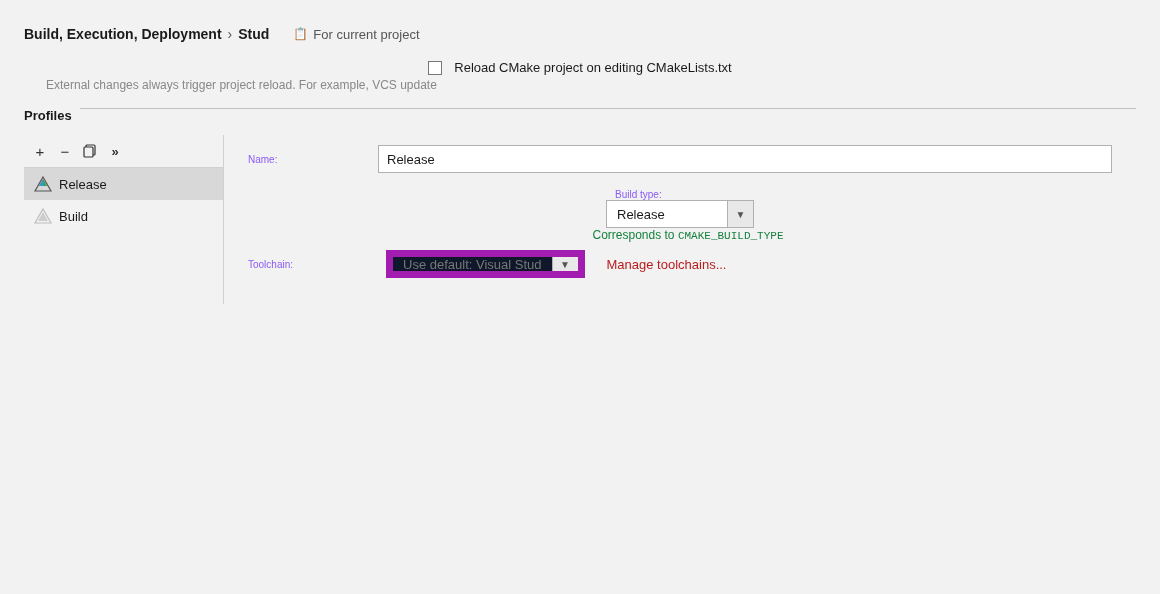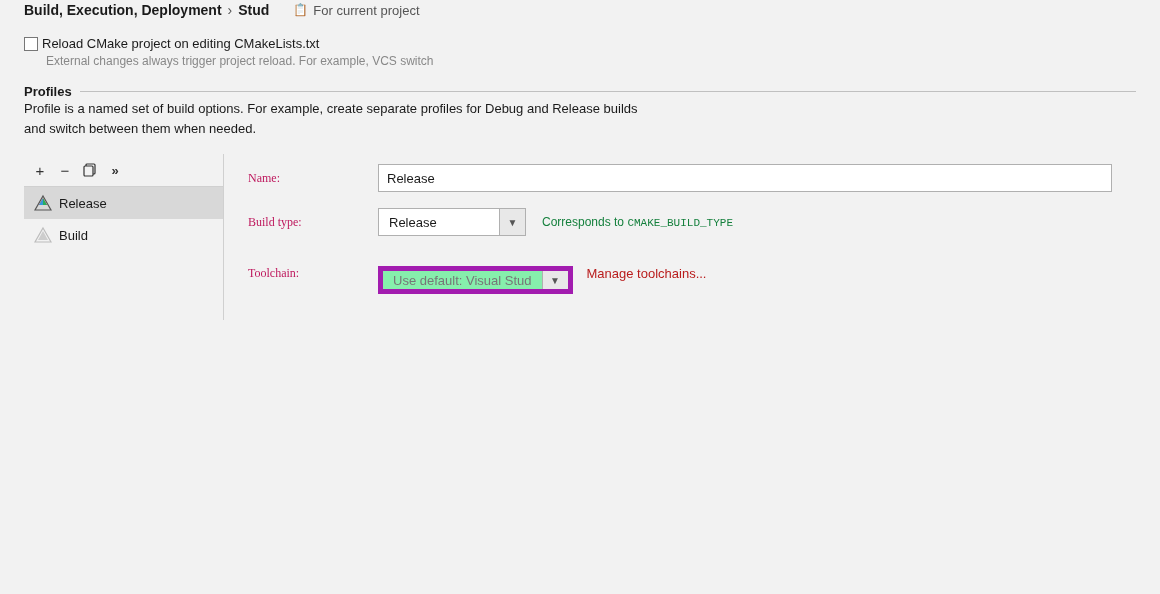--- a/index.html
+++ b/index.html
@@ -6,21 +6,21 @@
     body {
       font-family: 'Segoe UI', Arial, sans-serif;
       font-size: 13px;
       background: #f2f2f2;
       color: #1a1a1a;
       width: 1160px;
       height: 594px;
       overflow: hidden;
     }
     .page {
-      padding: 2px 24px 18px 24px;
+      padding: 26px 24px 18px 24px;
       height: 594px;
       display: flex;
       flex-direction: column;
       gap: 0;
     }
     .breadcrumb {
       display: flex;
       align-items: center;
       gap: 6px;
       margin-bottom: 18px;
@@ -52,21 +52,22 @@
     }
     .reload-section {
       display: flex;
       flex-direction: column;
       gap: 3px;
       margin-bottom: 16px;
     }
     .reload-row {
       display: flex;
       align-items: center;
-      gap: 4px;
+      gap: 12px;
+      justify-content: center;
     }
     .checkbox {
       width: 14px;
       height: 14px;
       border: 1.5px solid #777;
       background: #fff;
       display: inline-block;
       flex-shrink: 0;
       cursor: pointer;
     }
@@ -74,22 +75,22 @@
       font-size: 13px;
       color: #1a1a1a;
     }
     .reload-hint {
       font-size: 12px;
       color: #888;
       margin-left: 22px;
     }
     .section-title-row {
       display: flex;
-      align-items: center;
-      gap: 0;
+      gap: 0;
+      margin-bottom: 12px;
     }
     .section-title {
       font-size: 13px;
       font-weight: 600;
       color: #1a1a1a;
       white-space: nowrap;
       margin-right: 8px;
     }
     .section-line {
       flex: 1;
@@ -207,40 +208,40 @@
     }
     .field-row {
       display: flex;
       align-items: center;
       gap: 0;
       margin-bottom: 16px;
       min-height: 28px;
     }
     .field-label {
       width: 130px;
-      font-size: 12px;
-      color: #be185d;
-      flex-shrink: 0;
-      font-family: Liberation Serif, serif;
+      font-size: 10px;
+      color: #8b5cf6;
+      flex-shrink: 0;
     }
     .field-value-text {
       flex: 1;
       font-size: 13px;
       color: #1a1a1a;
       border: 1px solid #b0b0b0;
       background: #fff;
       padding: 4px 8px;
       height: 28px;
       outline: none;
     }
     .build-type-row {
       display: flex;
       align-items: center;
       gap: 0;
-      margin-bottom: 16px;
+      margin-bottom: 8px;
+      flex-direction: column;
     }
     .field-select-wrapper {
       display: flex;
       align-items: center;
       border: 1px solid #b0b0b0;
       background: #fff;
       height: 28px;
       padding: 0;
     }
     .field-select-text {
@@ -267,30 +268,29 @@
       color: #15803d;
     }
     .build-type-hint code {
       font-family: 'Consolas', 'Courier New', monospace;
       font-size: 11px;
       background: transparent;
     }
     .toolchain-row {
       display: flex;
       align-items: center;
-      gap: 0;
+      gap: 8px;
       margin-bottom: 16px;
     }
     .toolchain-select-wrapper {
       display: flex;
       align-items: center;
-      border: 5px solid #a21caf;
-      background: #86efac;
+      border: 7px solid #a21caf;
+      background: #0f172a;
       height: 28px;
-      margin-top: 14px;
     }
     .toolchain-select-text {
       padding: 0 10px;
       font-size: 13px;
       color: #777;
       min-width: 155px;
     }
     .toolchain-select-arrow {
       width: 26px;
       height: 100%;
@@ -324,32 +324,28 @@
       <span class="breadcrumb-project-icon">📋</span>
       <span>For current project</span>
     </div>
   </div>
 
   <div class="reload-section">
     <div class="reload-row">
       <div class="checkbox"></div>
       <span class="reload-label">Reload CMake project on editing CMakeLists.txt</span>
     </div>
-    <span class="reload-hint">External changes always trigger project reload. For example, VCS switch</span>
+    <span class="reload-hint">External changes always trigger project reload. For example, VCS update</span>
   </div>
 
   <div class="section-title-row">
     <span class="section-title">Profiles</span>
     <div class="section-line"></div>
   </div>
 
-  <div class="profiles-desc">
-    Profile is a named set of build options. For example, create separate profiles for Debug and Release builds<br>
-    and switch between them when needed.
-  </div>
 
   <div class="profiles-area">
 
     <div class="profile-list-panel">
       <div class="profile-toolbar">
         <button class="toolbar-btn" title="Add">+</button>
         <button class="toolbar-btn" title="Remove">−</button>
         <button class="toolbar-btn toolbar-btn-copy" title="Copy">
           <svg width="14" height="14" viewBox="0 0 14 14" fill="none" xmlns="http://www.w3.org/2000/svg">
             <rect x="3" y="1" width="9" height="10" rx="1" stroke="#333" stroke-width="1.2" fill="none"></rect>

